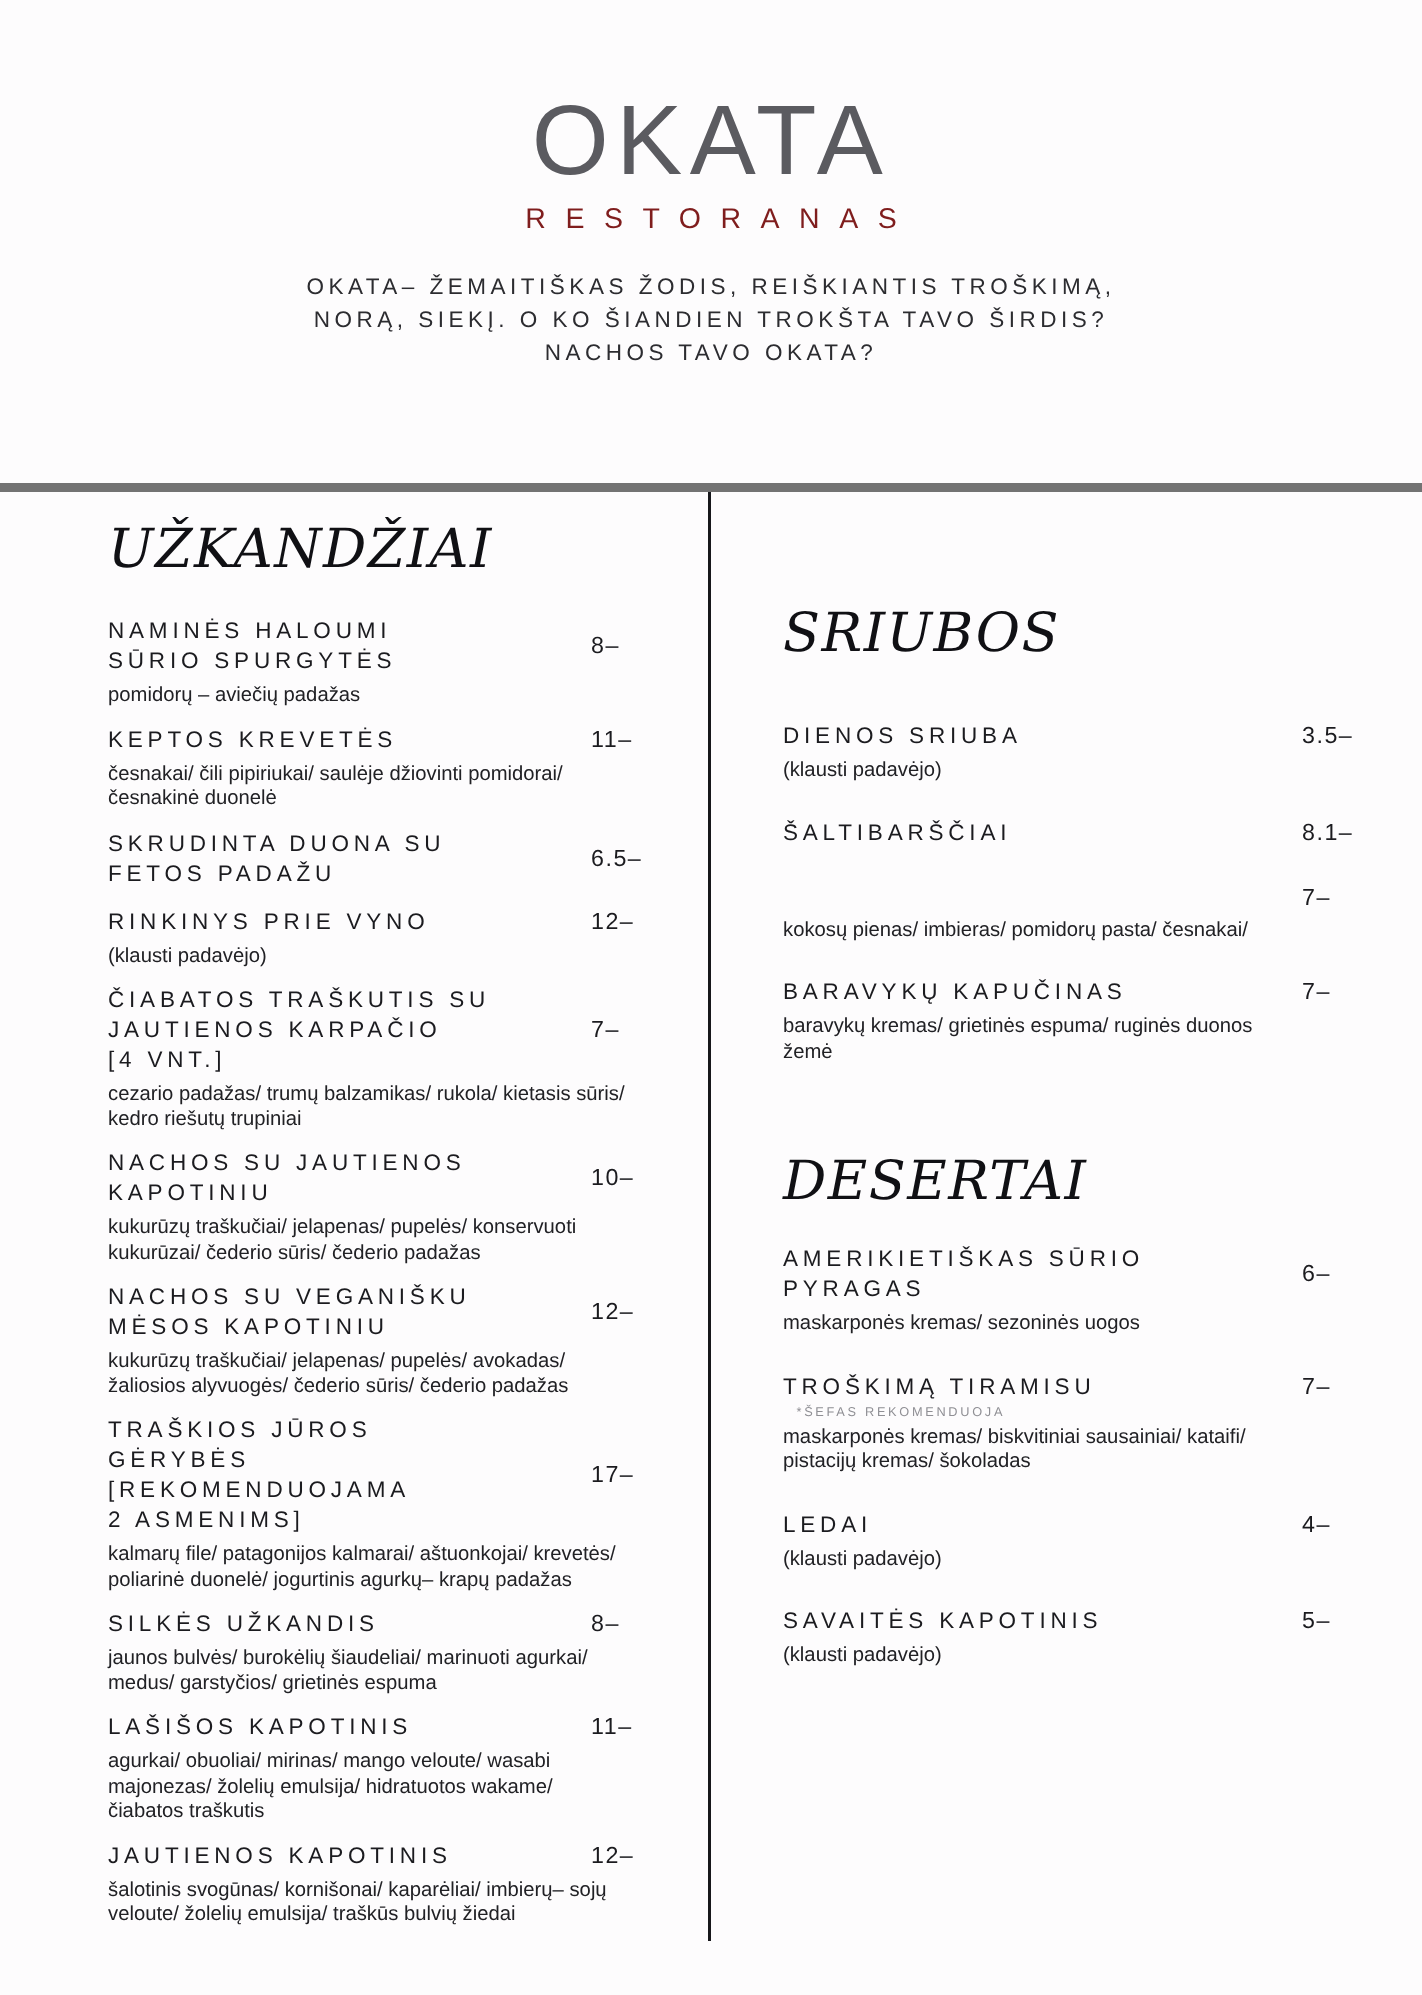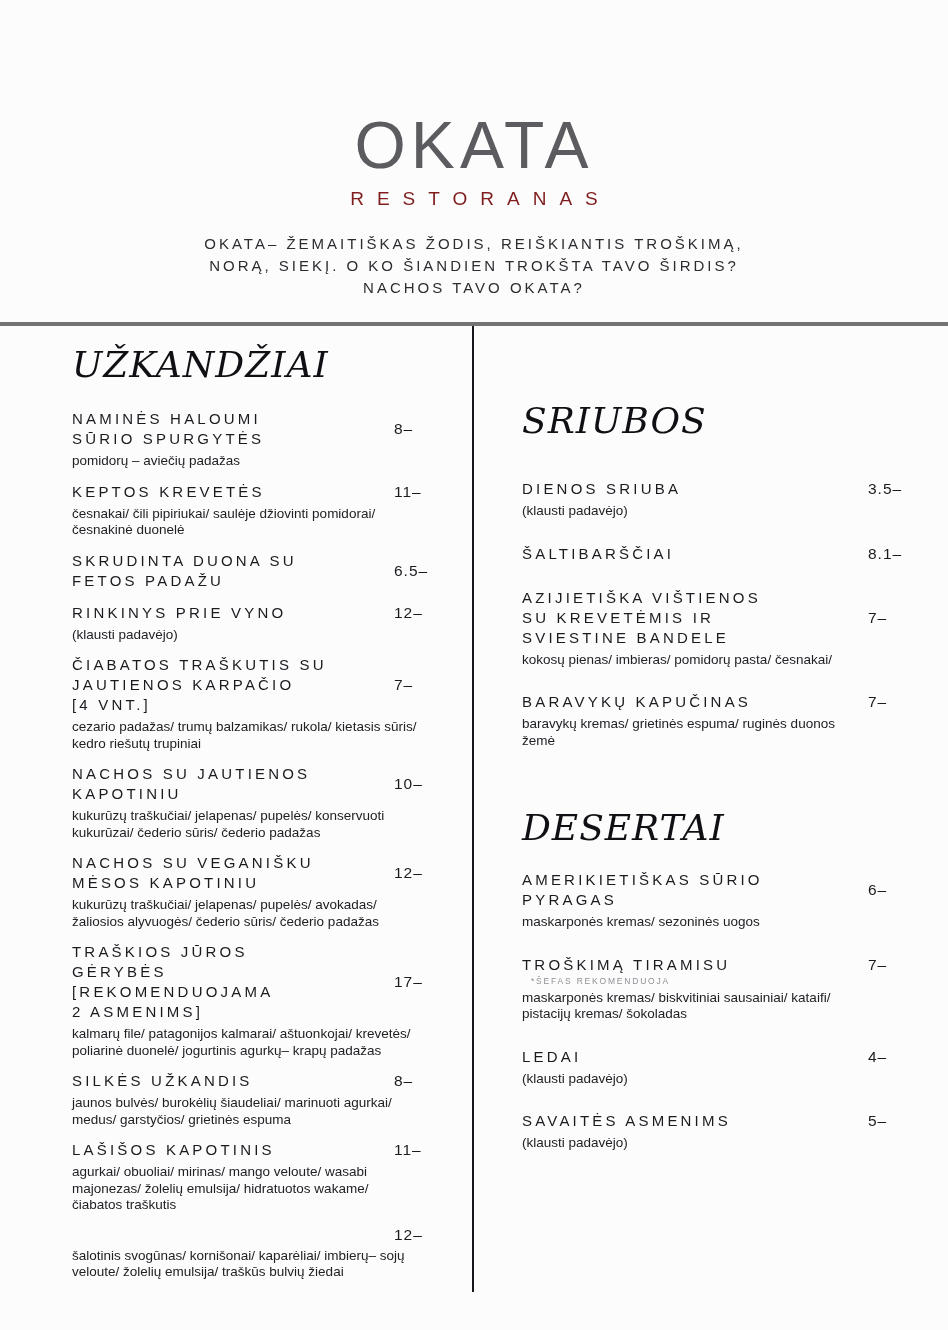--- a/index.html
+++ b/index.html
@@ -6,35 +6,35 @@
   body{
     width:948px;height:1330px;
     background:#fdfcfd;
     font-family:"Liberation Sans",sans-serif;
     color:#1b1b1f;
     overflow:hidden;
   }
   .page{width:948px;height:1330px;position:relative;}
 
   
-  .header{height:322px;box-sizing:border-box;padding-top:112px;text-align:center;}
+  .header{height:322px;box-sizing:border-box;padding-top:60px;text-align:center;}
   .logo{
     font-size:66px;line-height:1;font-weight:400;
     letter-spacing:5px;color:#5b5b60;
   }
   .subtitle{
     margin-top:10px;font-size:19px;letter-spacing:13px;text-indent:13px;
     color:#7f1d1d;font-weight:400;
   }
   .tagline{margin-top:23px;font-size:15px;letter-spacing:3px;color:#2c2c30;line-height:22px;}
   .tagline div{white-space:nowrap;}
 
   
   .menu{
-    position:relative;border-top:4px solid #737373;
+    position:relative;border-top:6px solid #737373;
     height:1008px;box-sizing:border-box;display:flex;
   }
   .divider{position:absolute;left:472px;top:0;width:2px;height:966px;background:#17171b;}
   .col-left{width:474px;box-sizing:border-box;padding:10px 24px 0 72px;}
   .col-right{flex:1;box-sizing:border-box;padding:10px 24px 0 48px;}
 
   .section-title{
     font-family:"DejaVu Serif",serif;font-style:italic;font-weight:400;
     font-size:36px;letter-spacing:1px;color:#101014;margin:8px 0 24px 0;
   }
@@ -175,20 +175,21 @@
     <div class="row">
       <div class="i-name">LAŠIŠOS KAPOTINIS</div>
       <div class="i-price">11–</div>
     </div>
 
     <div class="i-desc">agurkai/ obuoliai/ mirinas/ mango veloute/ wasabi majonezas/ žolelių emulsija/ hidratuotos wakame/ čiabatos traškutis</div>
   </div>
 
   <div class="item">
     <div class="row">
+      <div class="i-name">JAUTIENOS KAPOTINIS</div>
       <div class="i-price">12–</div>
     </div>
 
     <div class="i-desc">šalotinis svogūnas/ kornišonai/ kaparėliai/ imbierų– sojų veloute/ žolelių emulsija/ traškūs bulvių žiedai</div>
   </div>
 </div>
     </div>
 
     <div class="col-right">
       <h2 class="section-title first">SRIUBOS</h2>
@@ -205,23 +206,20 @@
   <div class="item">
     <div class="row">
       <div class="i-name">ŠALTIBARŠČIAI</div>
       <div class="i-price">8.1–</div>
     </div>
 
   </div>
 
   <div class="item">
     <div class="row">
-      <div class="i-name">AZIJIETIŠKA VIŠTIENOS
-SU KREVETĖMIS IR
-SVIESTINE BANDELE</div>
       <div class="i-price">7–</div>
     </div>
 
     <div class="i-desc">kokosų pienas/ imbieras/ pomidorų pasta/ česnakai/</div>
   </div>
 
   <div class="item">
     <div class="row">
       <div class="i-name">BARAVYKŲ KAPUČINAS</div>
       <div class="i-price">7–</div>
@@ -256,21 +254,21 @@
     <div class="row">
       <div class="i-name">LEDAI</div>
       <div class="i-price">4–</div>
     </div>
 
     <div class="i-desc">(klausti padavėjo)</div>
   </div>
 
   <div class="item">
     <div class="row">
-      <div class="i-name">SAVAITĖS ASMENIMS</div>
+      <div class="i-name">SAVAITĖS KAPOTINIS</div>
       <div class="i-price">5–</div>
     </div>
 
     <div class="i-desc">(klausti padavėjo)</div>
   </div>
 </div>
     </div>
   </div>
 
 </div>

